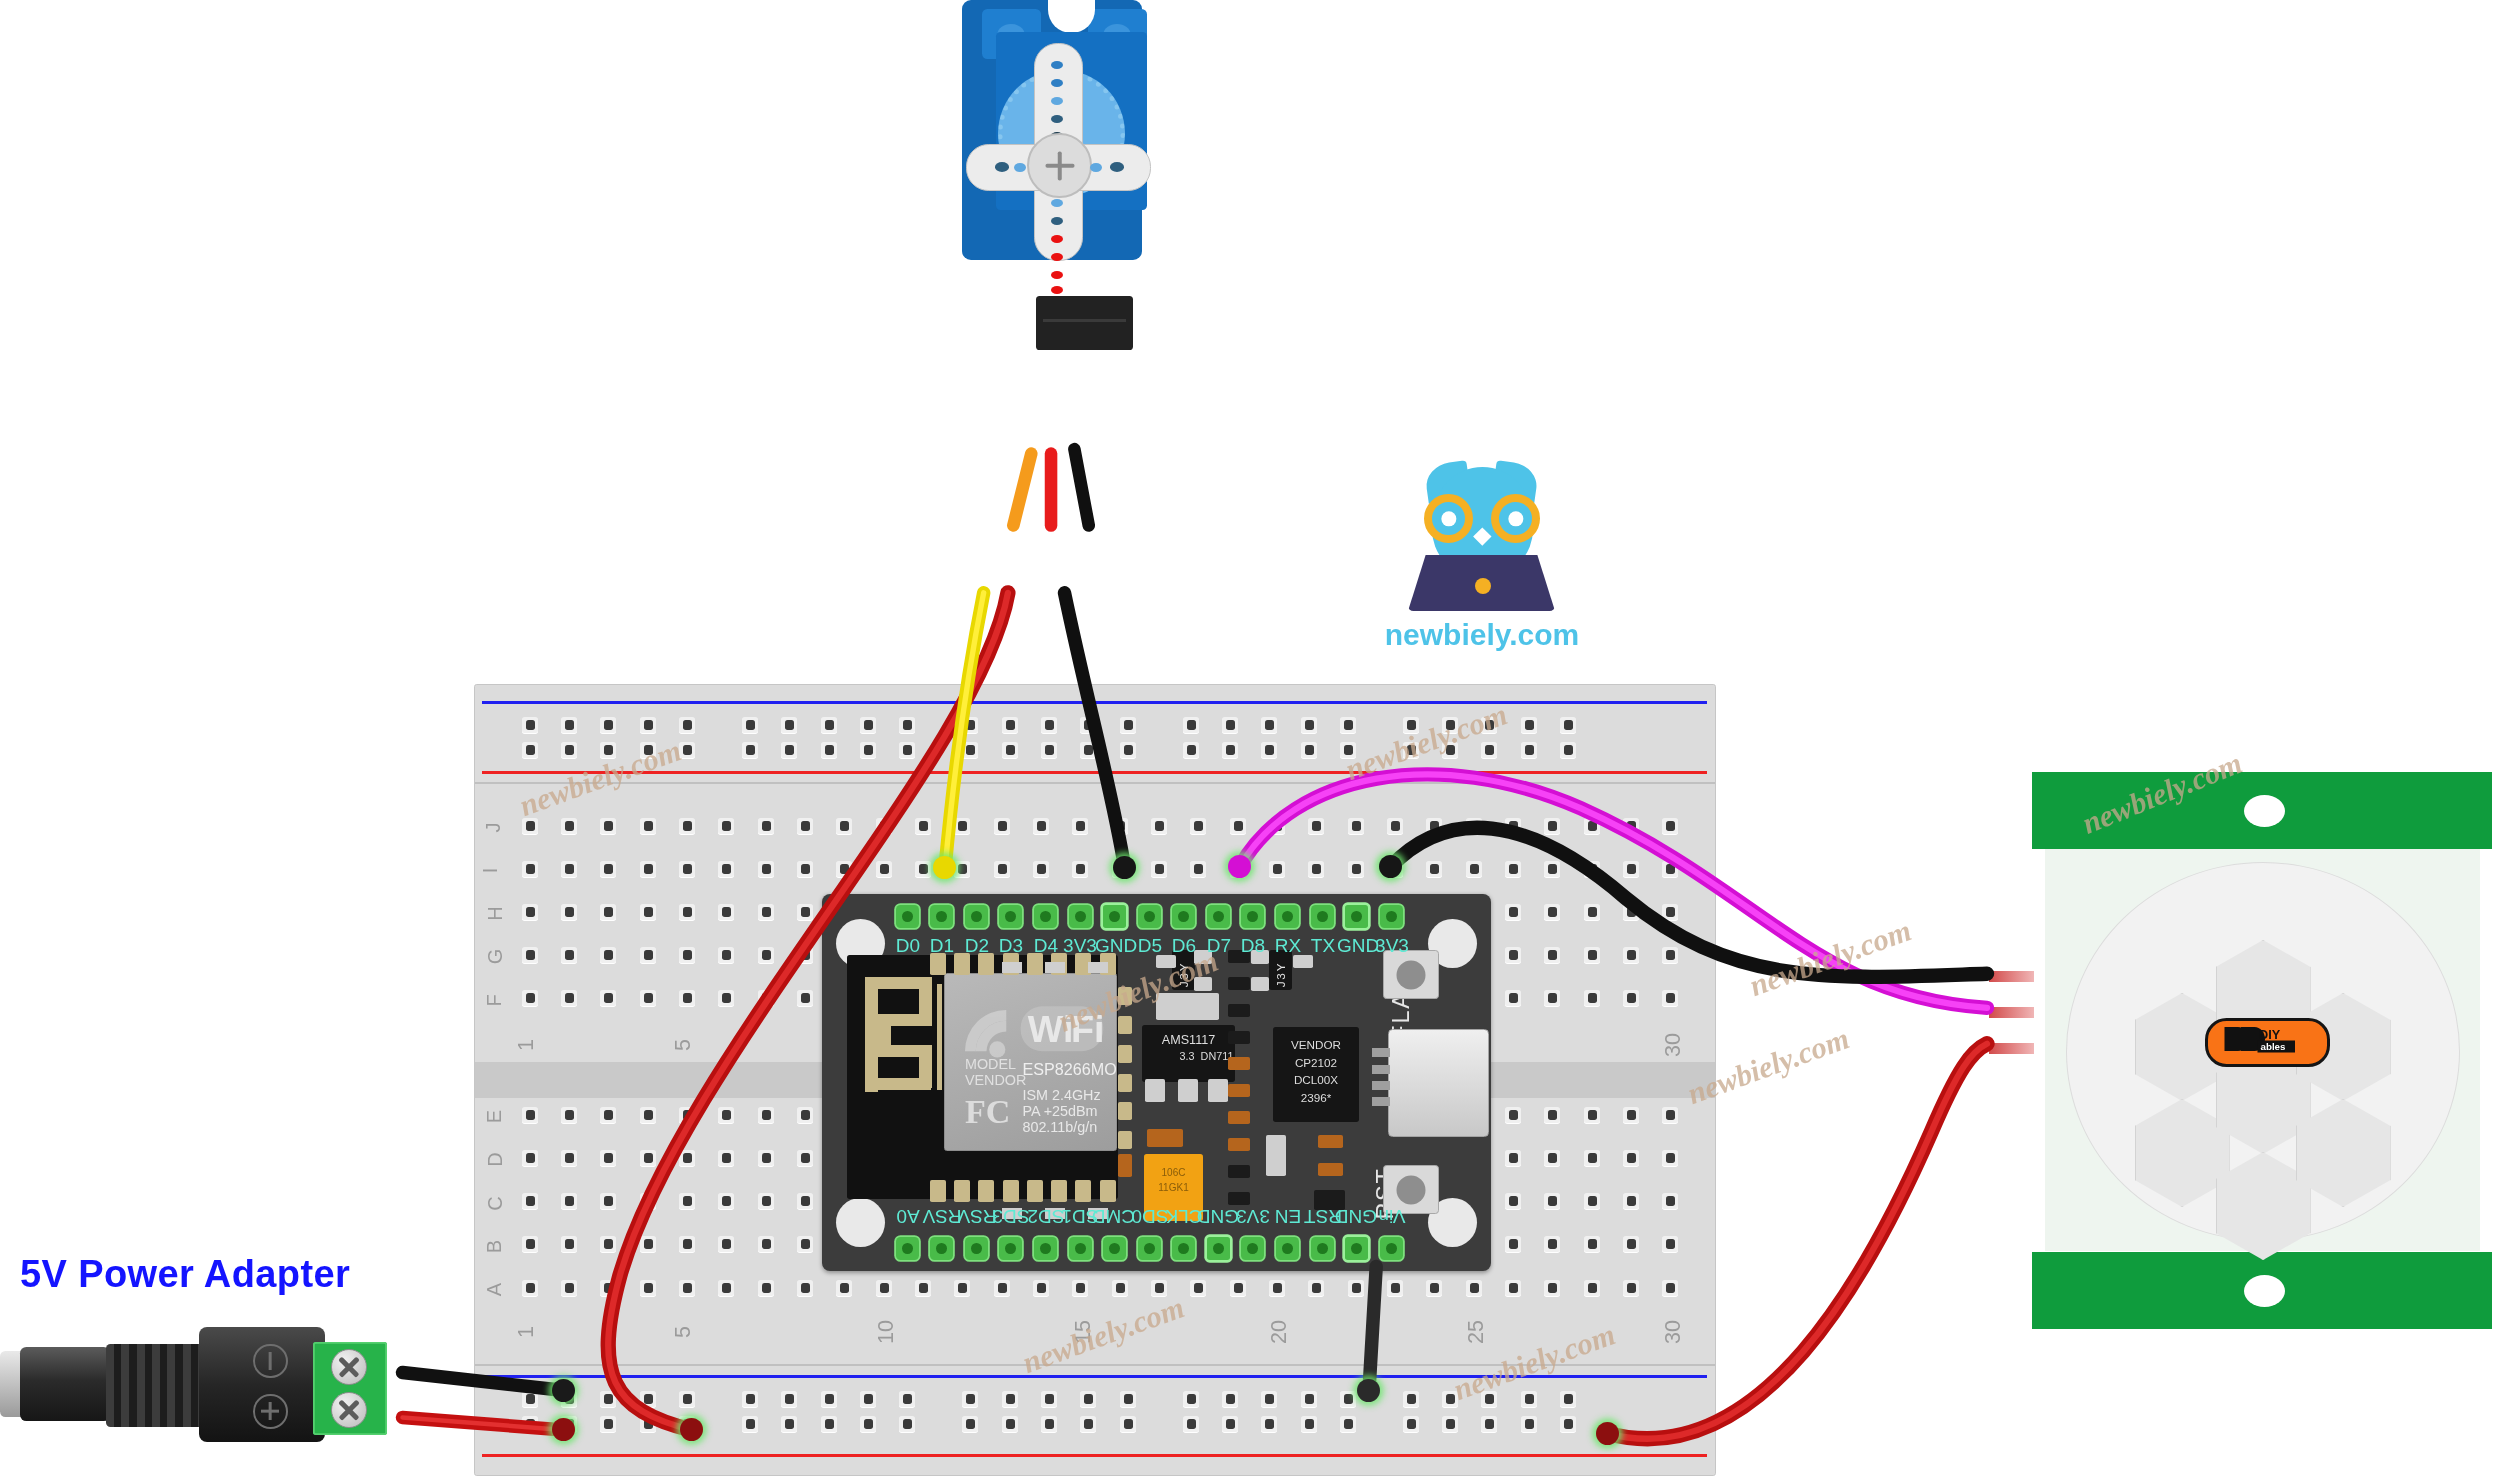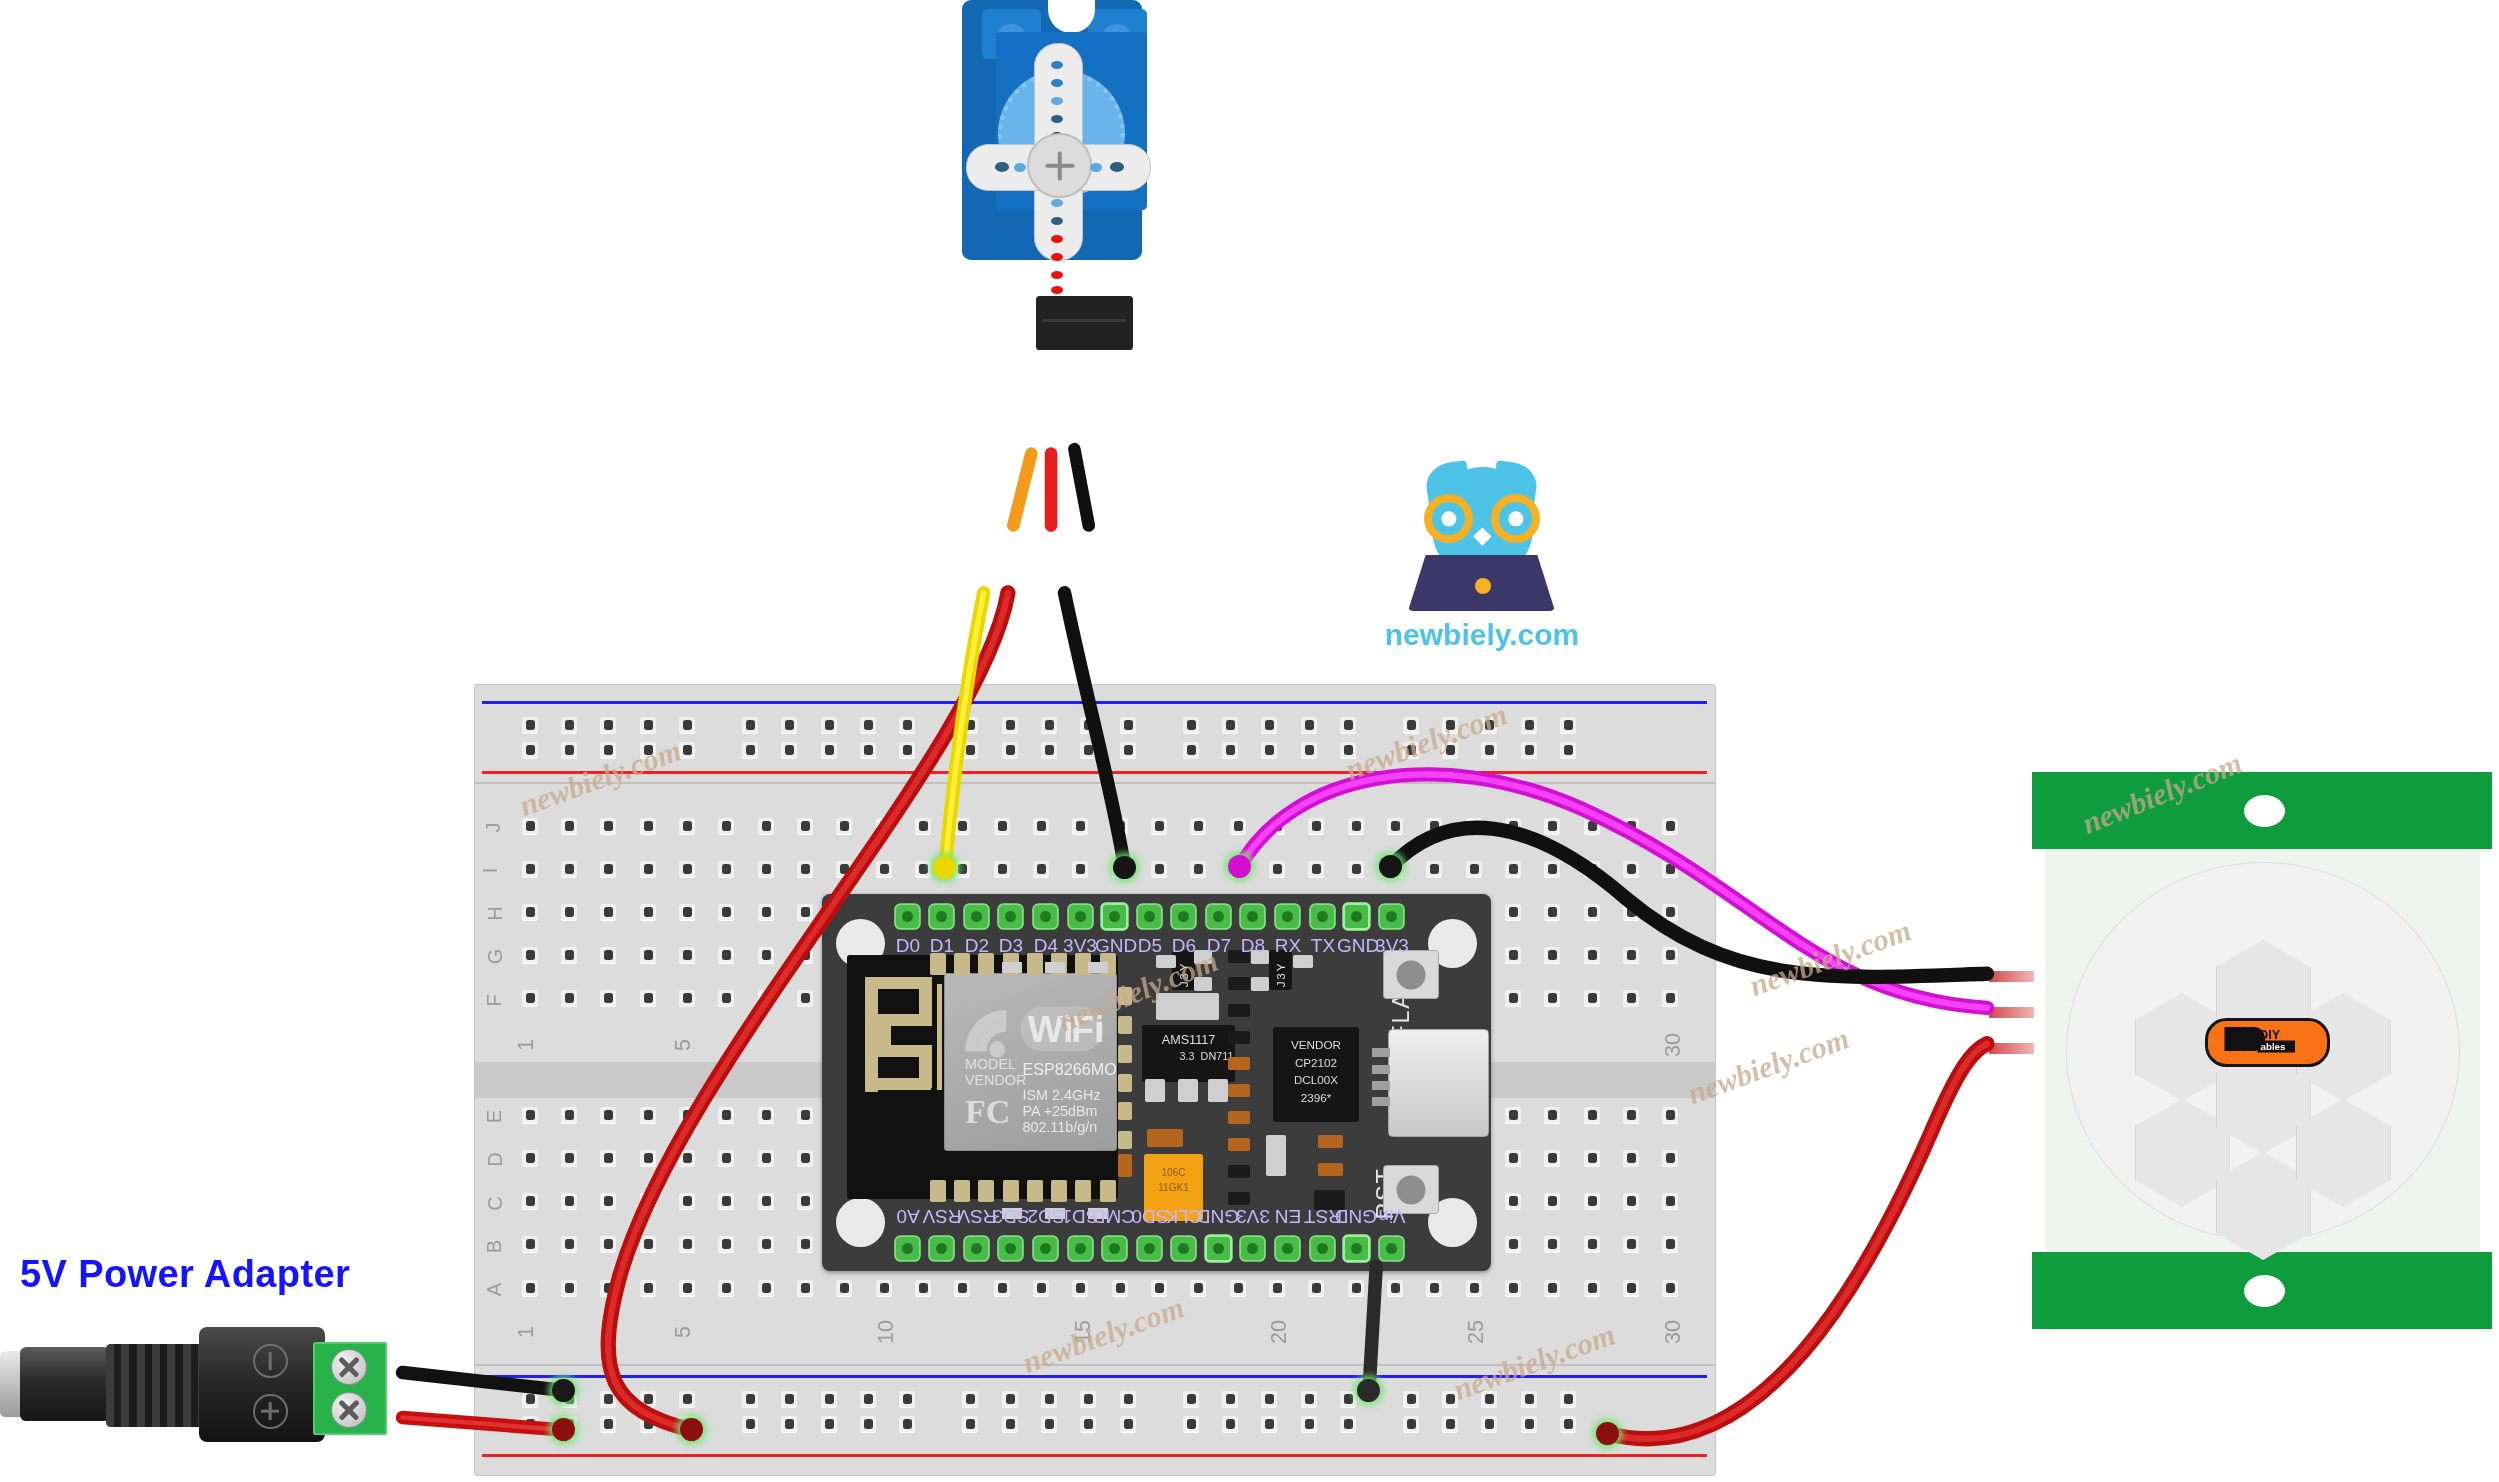--- a/index.html
+++ b/index.html
@@ -62,21 +62,21 @@
 
   
   #mcu{left:822px;top:894px;width:669px;height:377px;background:#3c3c3c;border-radius:8px;
        box-shadow:0 1.8px 4.5px rgba(0,0,0,.35);}
   .mcu-notch{position:absolute;width:49px;height:49px;border-radius:50%;background:#e9e9e9;}
   .mcu-pad{position:absolute;width:23.4px;height:23.4px;border-radius:4.5px;background:#49bb49;
            box-shadow:0 0 0 1.8px #7ee07e;}
   .mcu-pad.sq{border-radius:2.7px;background:#49bb49;box-shadow:0 0 0 2.7px #9bf09b;}
   .mcu-pad i{position:absolute;left:6.3px;top:6.3px;width:10.8px;height:10.8px;border-radius:50%;
              background:#1f7a1f;}
-  .pinlbl{position:absolute;color:#c4b5fd;font-size:19px;font-family:"Liberation Sans",sans-serif;
+  .pinlbl{position:absolute;color:#5eead4;font-size:19px;font-family:"Liberation Sans",sans-serif;
           white-space:nowrap;}
   .pinlbl.flip{transform:rotate(180deg);transform-origin:center;}
   .shield{position:absolute;background:linear-gradient(160deg,#b9b9b9,#9d9d9d);border:0.9px solid #8e8e8e;
           border-radius:2.7px;}
   .pcbblack{position:absolute;background:#111;}
   .ant{position:absolute;background:#c8b98a;}
   .smd{position:absolute;background:#cfcfcf;border-radius:1.8px;}
   .smd.blk{background:#1b1b1b;}
   .smd.brn{background:#b5651d;}
   .chip{position:absolute;background:#151515;border-radius:2.7px;color:#ddd;font-size:13.5px;

